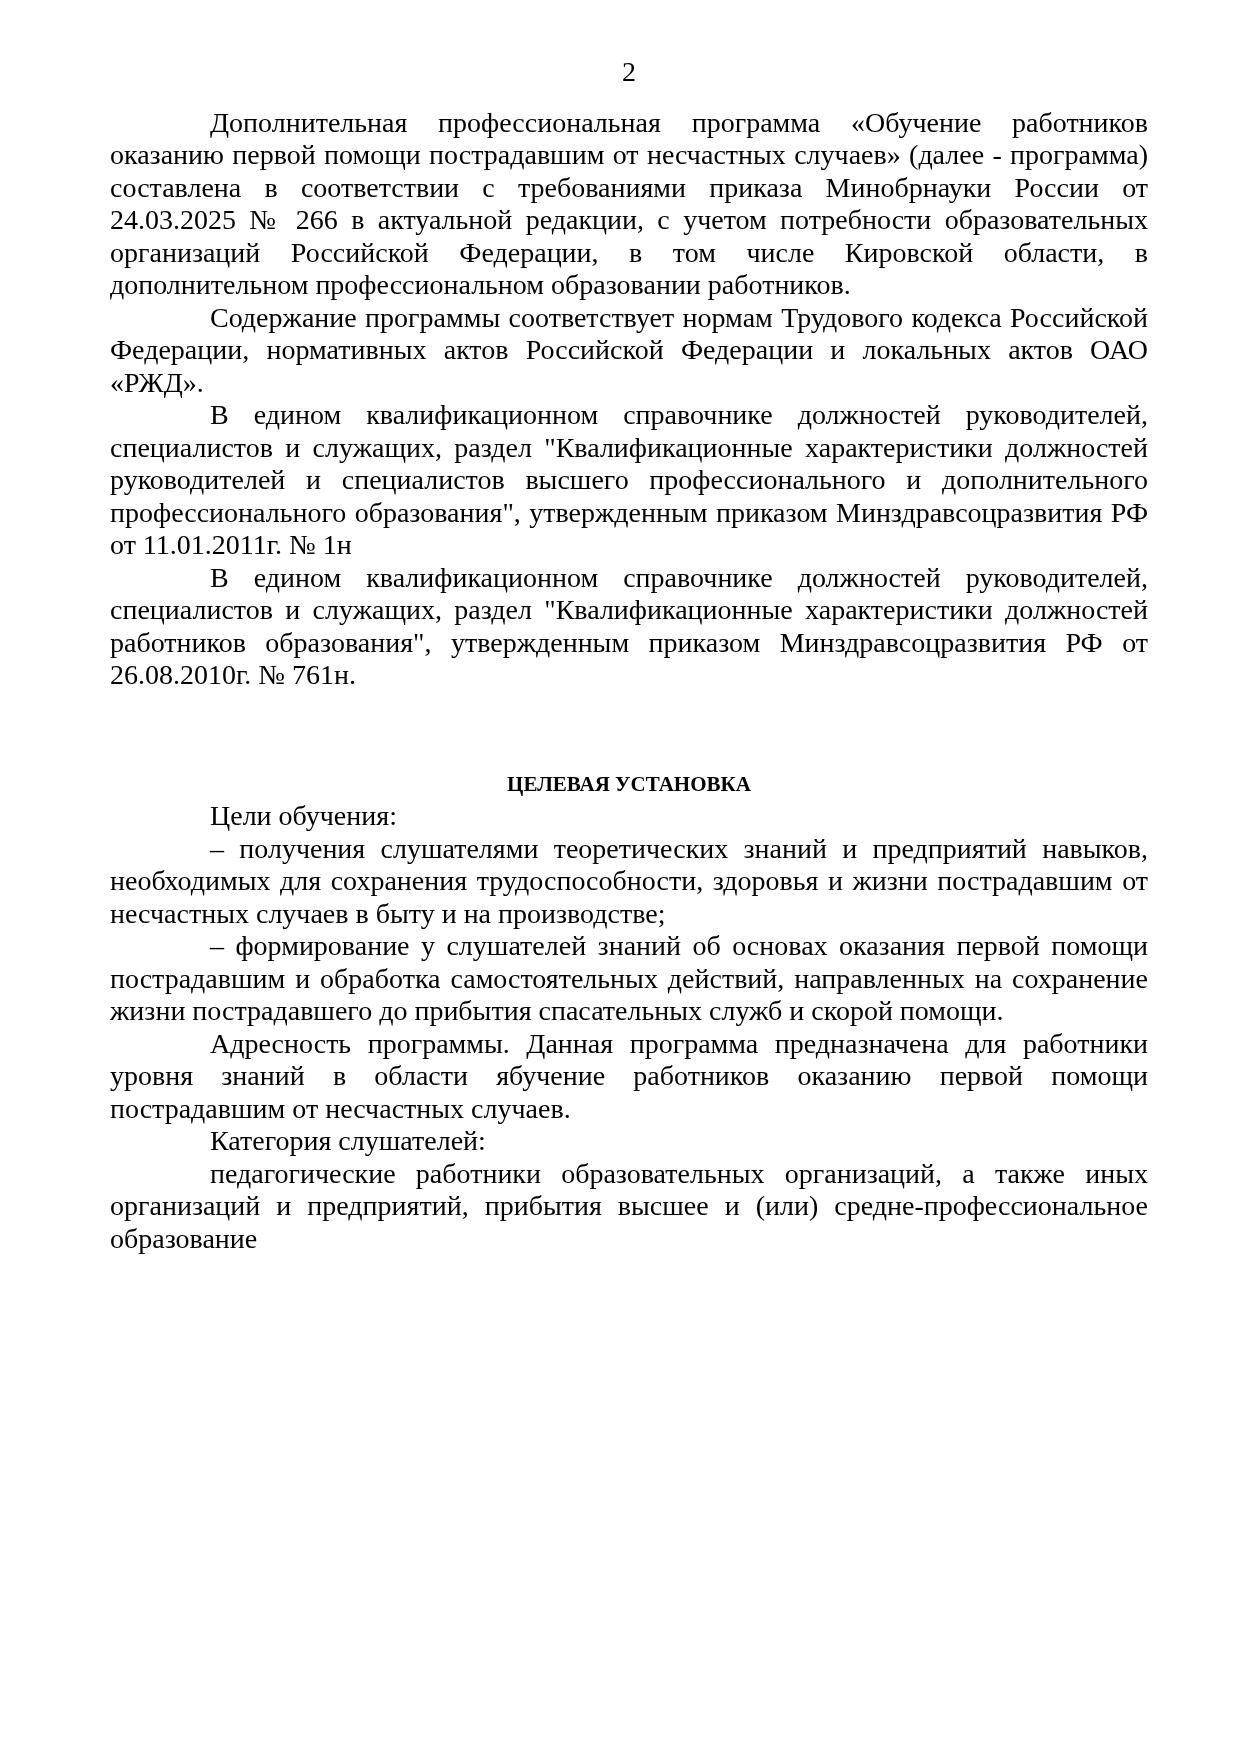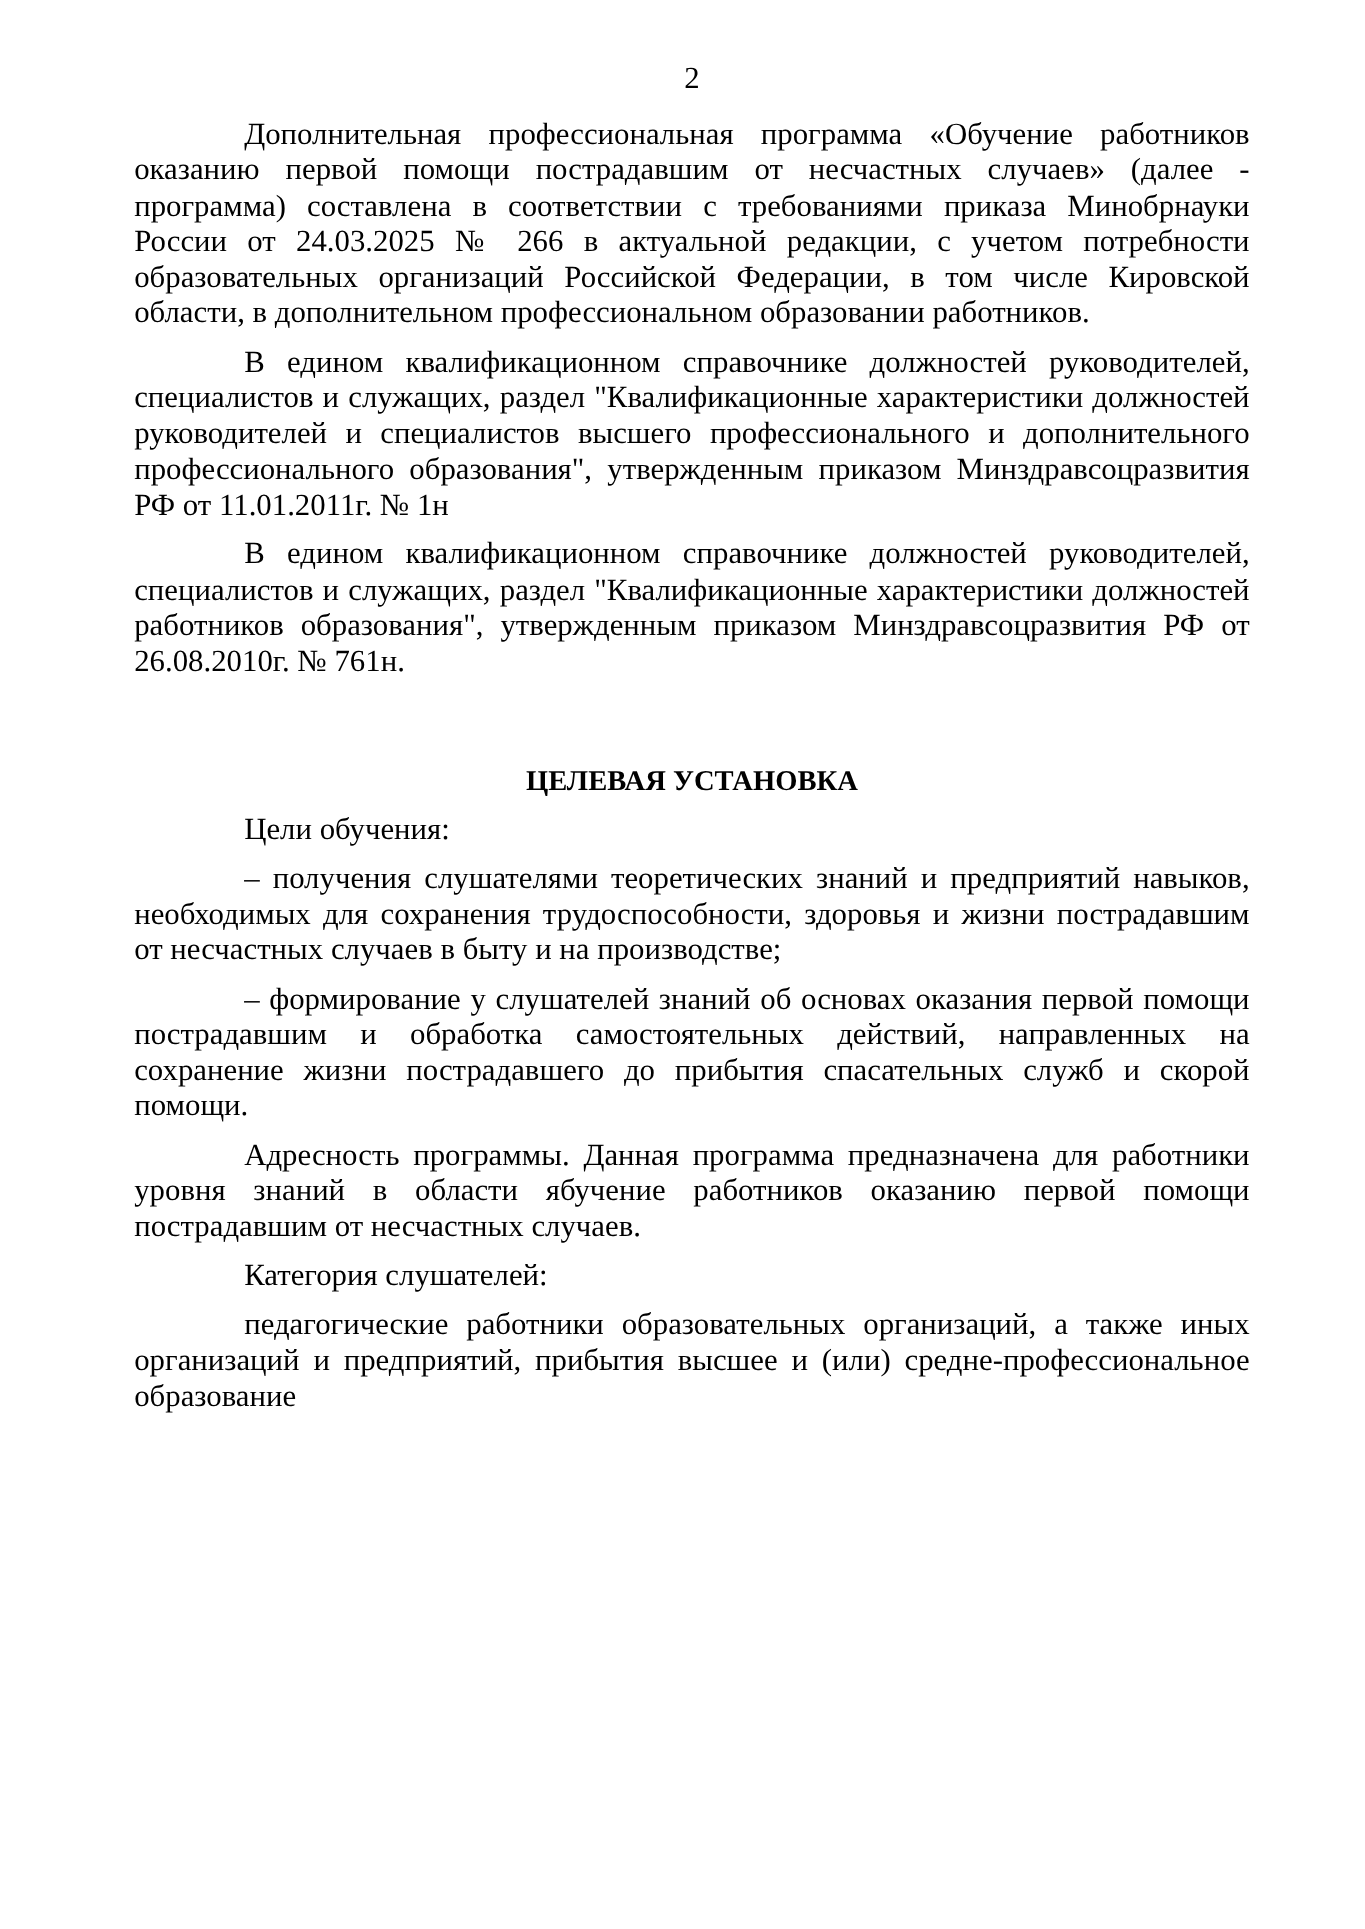--- a/index.html
+++ b/index.html
@@ -20,45 +20,46 @@
     line-height: 32.5px;
     color: #000000;
     overflow: hidden;
   }
   .page-number {
     text-align: center;
     text-indent: 0;
     margin: 0 0 18px 0;
   }
   p.body {
-    margin: 12px;
+    margin: 0;
     text-align: justify;
     text-indent: 100px;
   }
   .section-heading {
     margin: 76px 0 0 0;
-    font-size: 26px;
+    font-size: 21px;
     font-weight: bold;
     text-align: center;
     text-indent: 0;
     line-height: 32.5px;
   }
   .bold {
     font-weight: normal;
   }
 </style>
 </head>
 <body>
 
 <div class="page">
 
   <div class="page-number">2</div>
 
   <p class="body">Дополнительная профессиональная программа «Обучение работников оказанию первой помощи пострадавшим от несчастных случаев» (далее - программа) составлена в соответствии с требованиями приказа Минобрнауки России от 24.03.2025 № 266 в актуальной редакции, с учетом потребности образовательных организаций Российской Федерации, в том числе Кировской области, в дополнительном профессиональном образовании работников.</p>
 
+  <p class="body">Содержание программы соответствует нормам Трудового кодекса Российской Федерации, нормативных актов Российской Федерации и локальных актов ОАО «РЖД».</p>
 
 
   <p class="body">В едином квалификационном справочнике должностей руководителей, специалистов и служащих, раздел "Квалификационные характеристики должностей руководителей и специалистов высшего профессионального и дополнительного профессионального образования", утвержденным приказом Минздравсоцразвития РФ от 11.01.2011г. № 1н</p>
 
   <p class="body">В едином квалификационном справочнике должностей руководителей, специалистов и служащих, раздел "Квалификационные характеристики должностей работников образования", утвержденным приказом Минздравсоцразвития РФ от 26.08.2010г. № 761н.</p>
 
   <h1 class="section-heading">ЦЕЛЕВАЯ УСТАНОВКА</h1>
 
   <p class="body bold">Цели обучения:</p>
 

